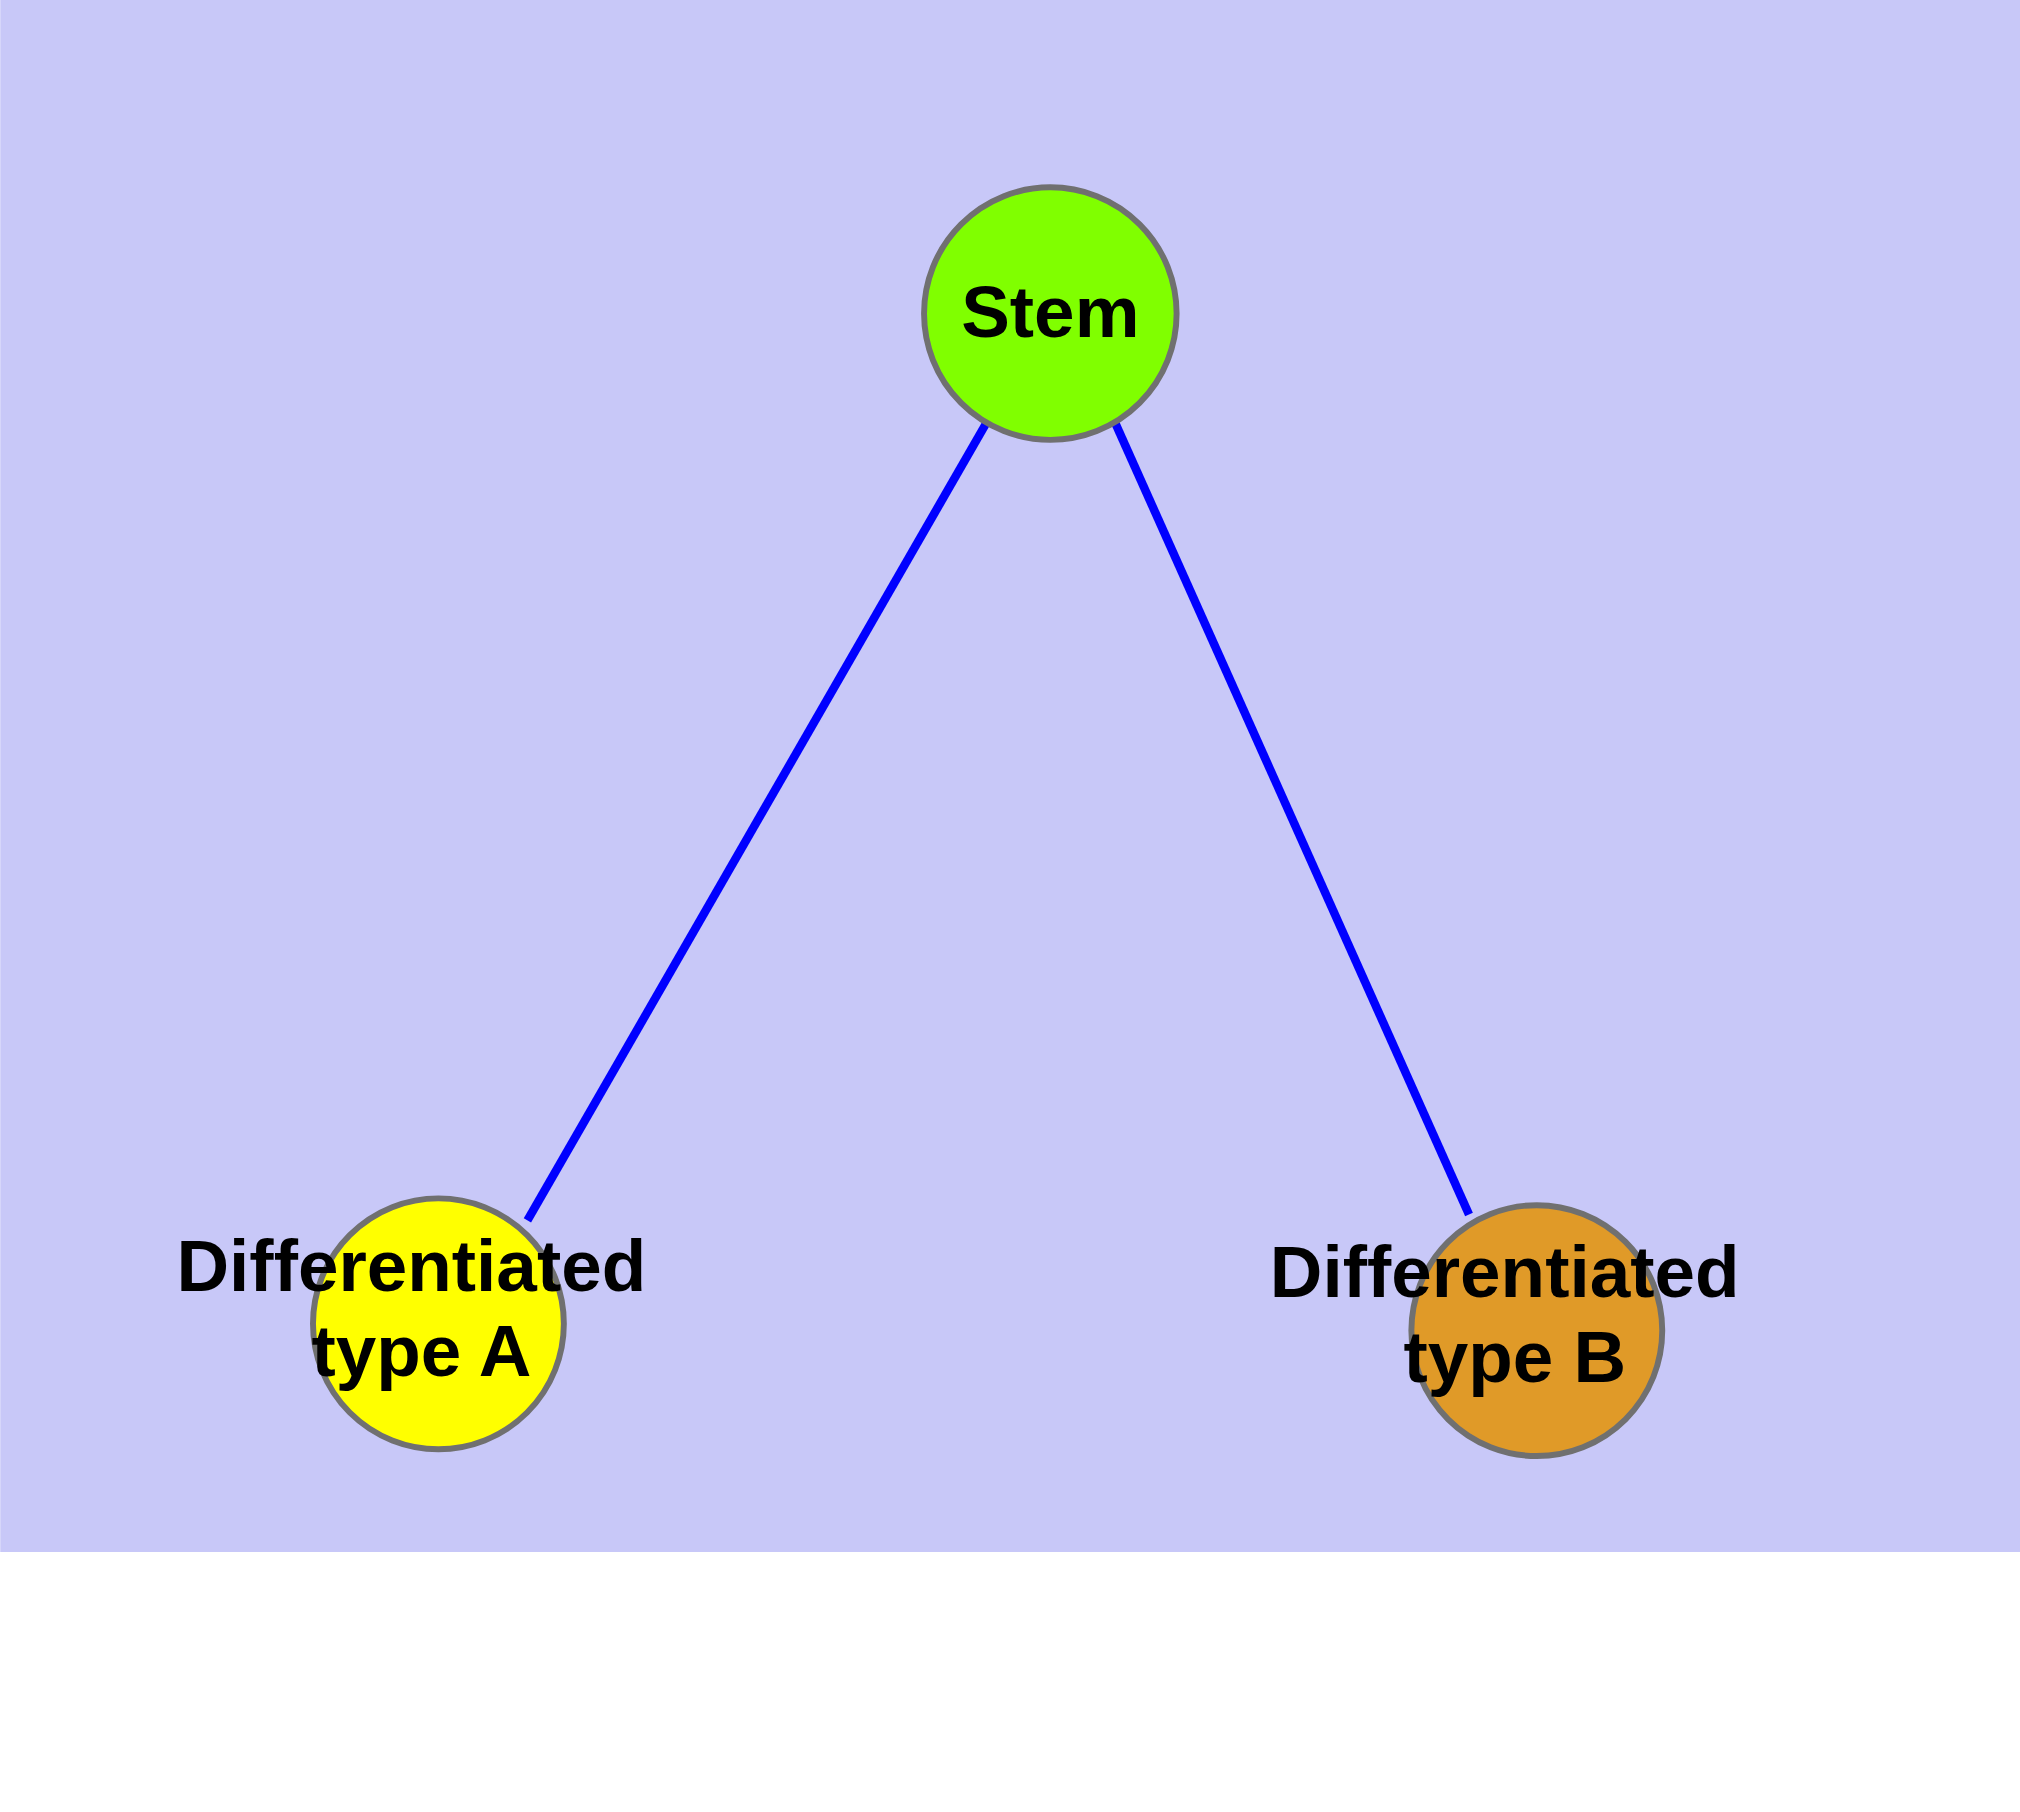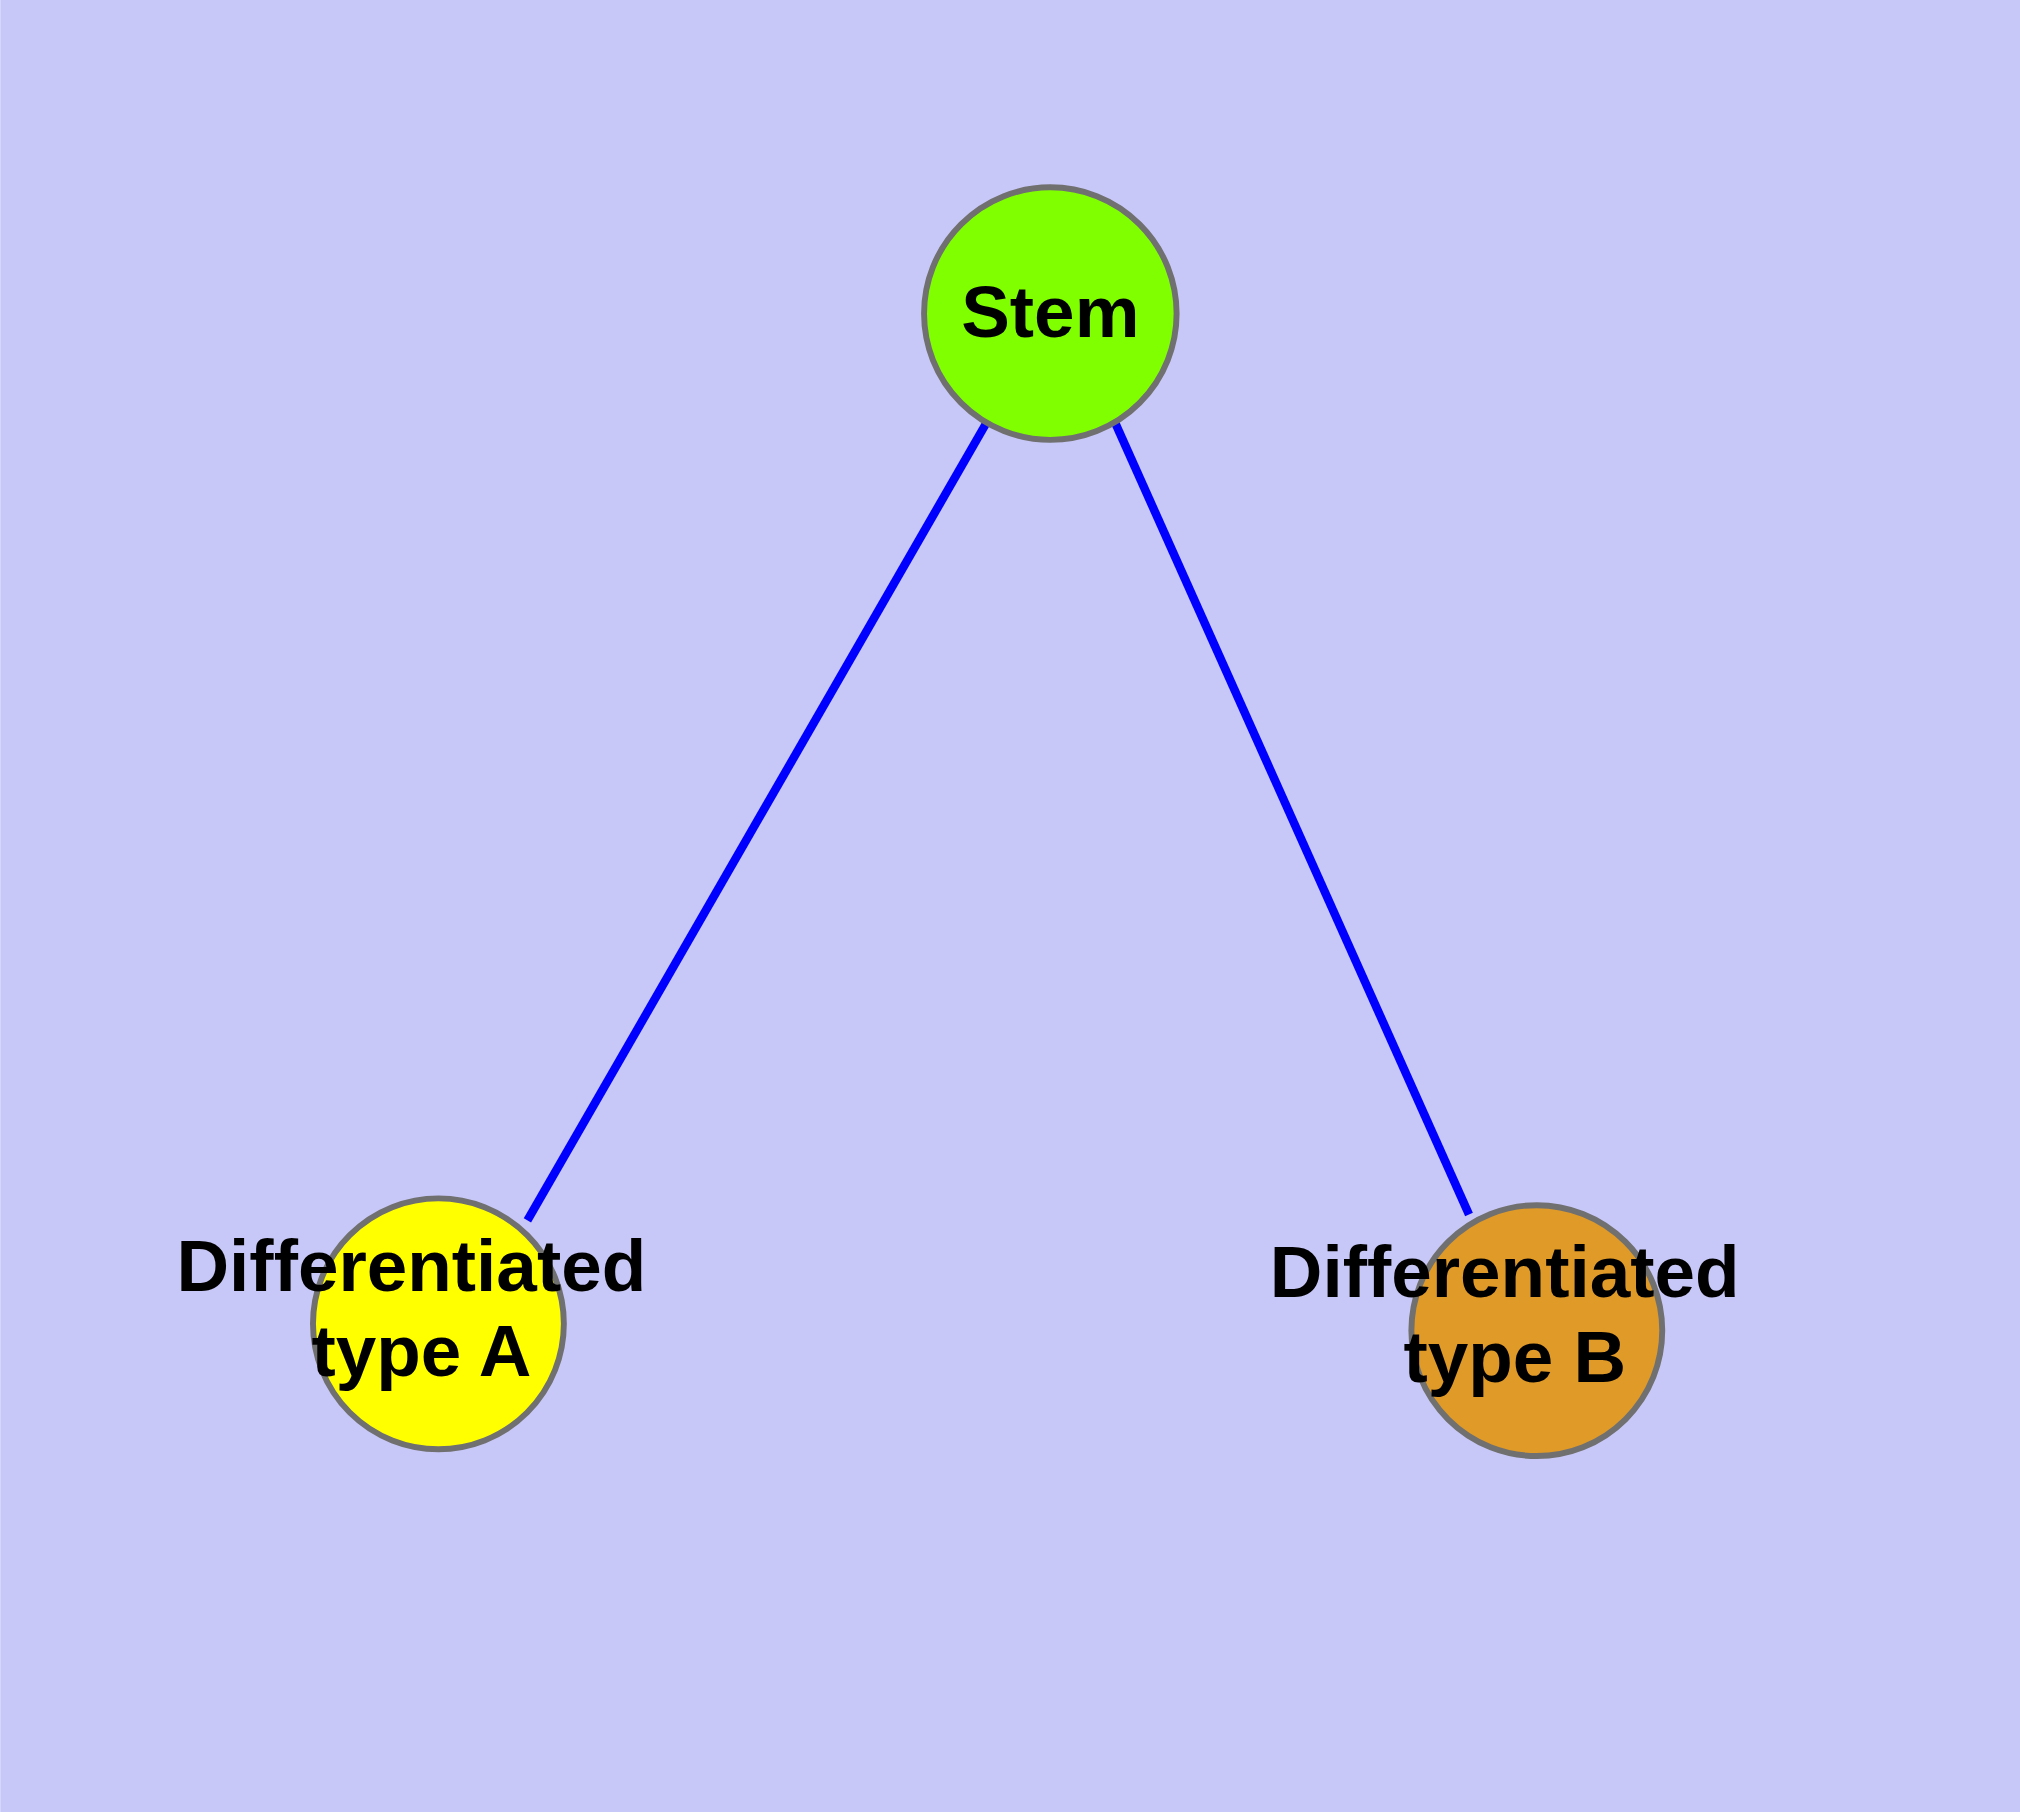--- a/index.html
+++ b/index.html
@@ -42,21 +42,21 @@
   .node-label.big {
     font-size: 86px;
   }
   .node-label.multi {
     font-size: 86px;
   }
 </style>
 </head>
 <body>
 
-<div id="stage" style="width: 2021px; height: 1812px;">
+<div id="stage" style="width: 2021px; height: 1552px;">
   <svg id="graph-svg" viewBox="0 0 2384 2138" xmlns="http://www.w3.org/2000/svg" style="width: 2021px; height: 1812px;">
 
     <rect id="bg-rect" x="0" y="0" width="2384" height="2138" fill="#C8C8F8"></rect>
 
     <g>
       <line class="edge-line" id="edge-0" x1="1163" y1="500" x2="622" y2="1440" stroke="#0000FF" stroke-width="10"></line>
       <line class="edge-line" id="edge-1" x1="1316" y1="500" x2="1733" y2="1433" stroke="#0000FF" stroke-width="10"></line>
     </g>
 
     <g>

